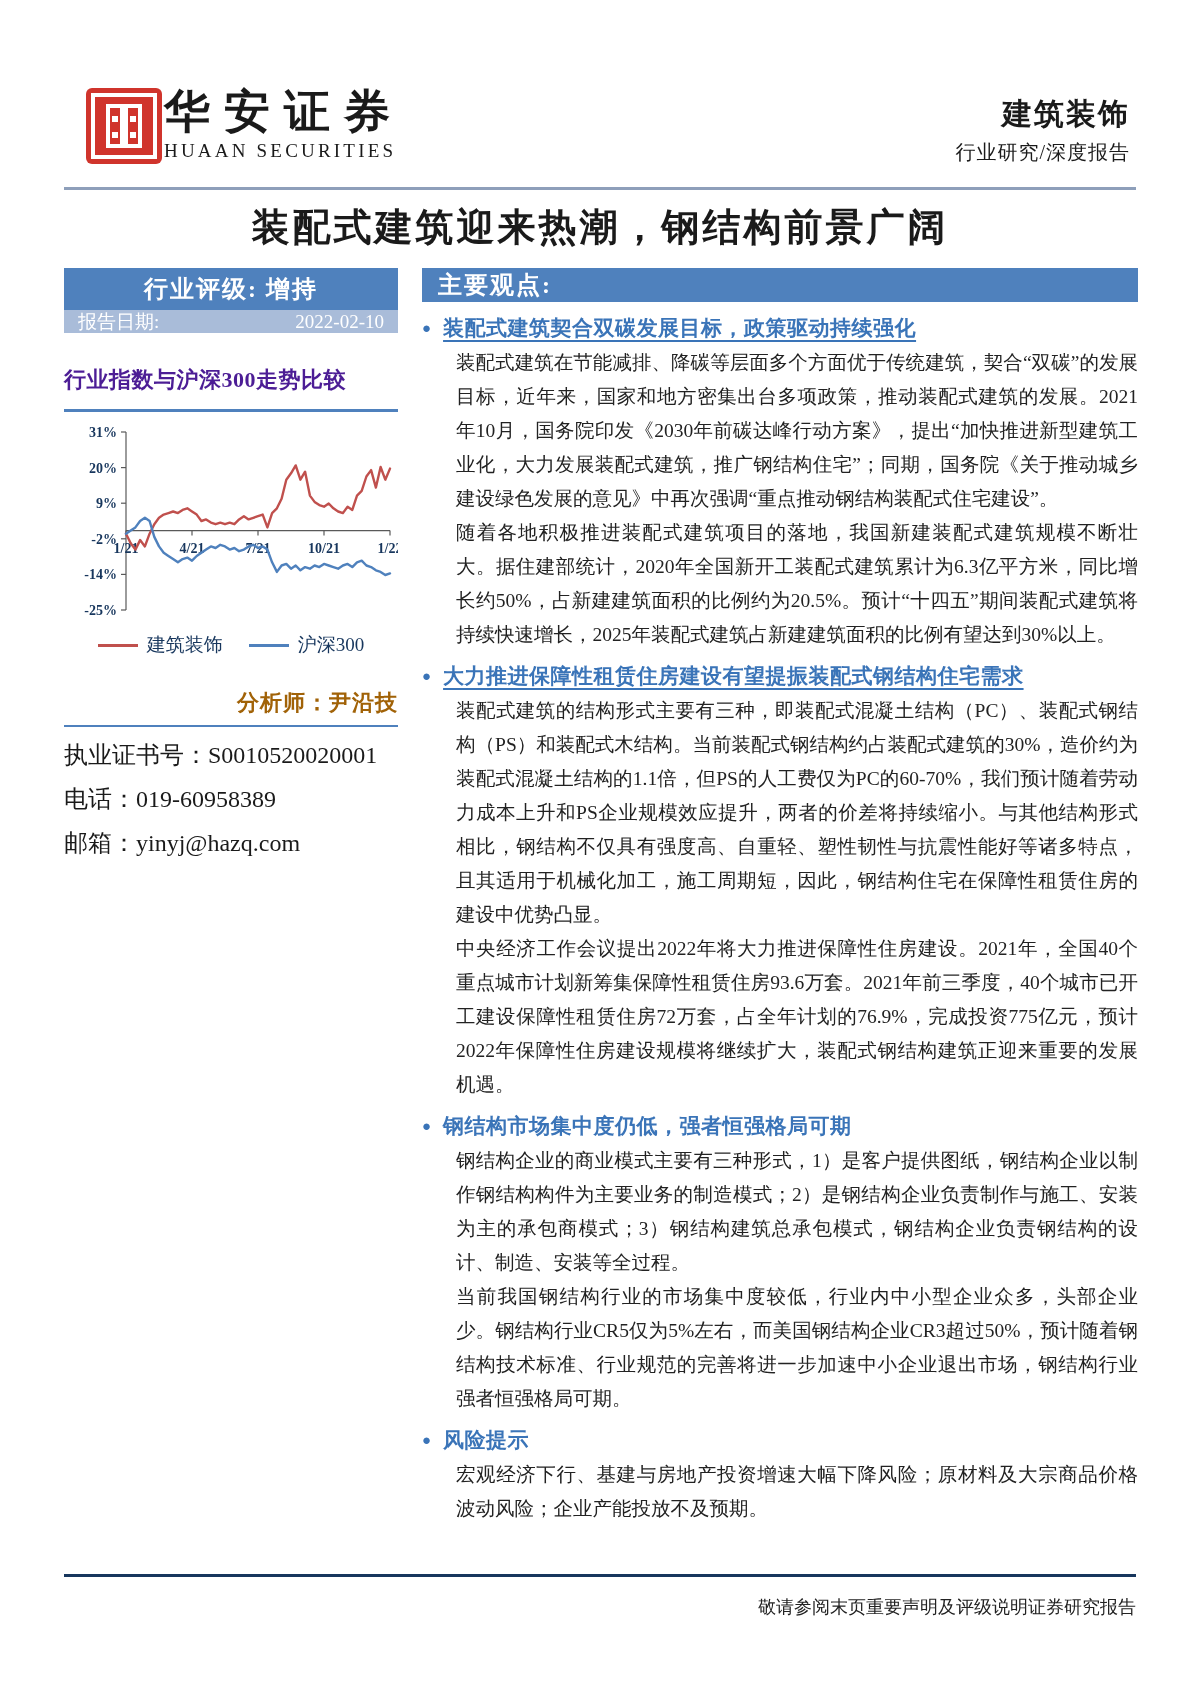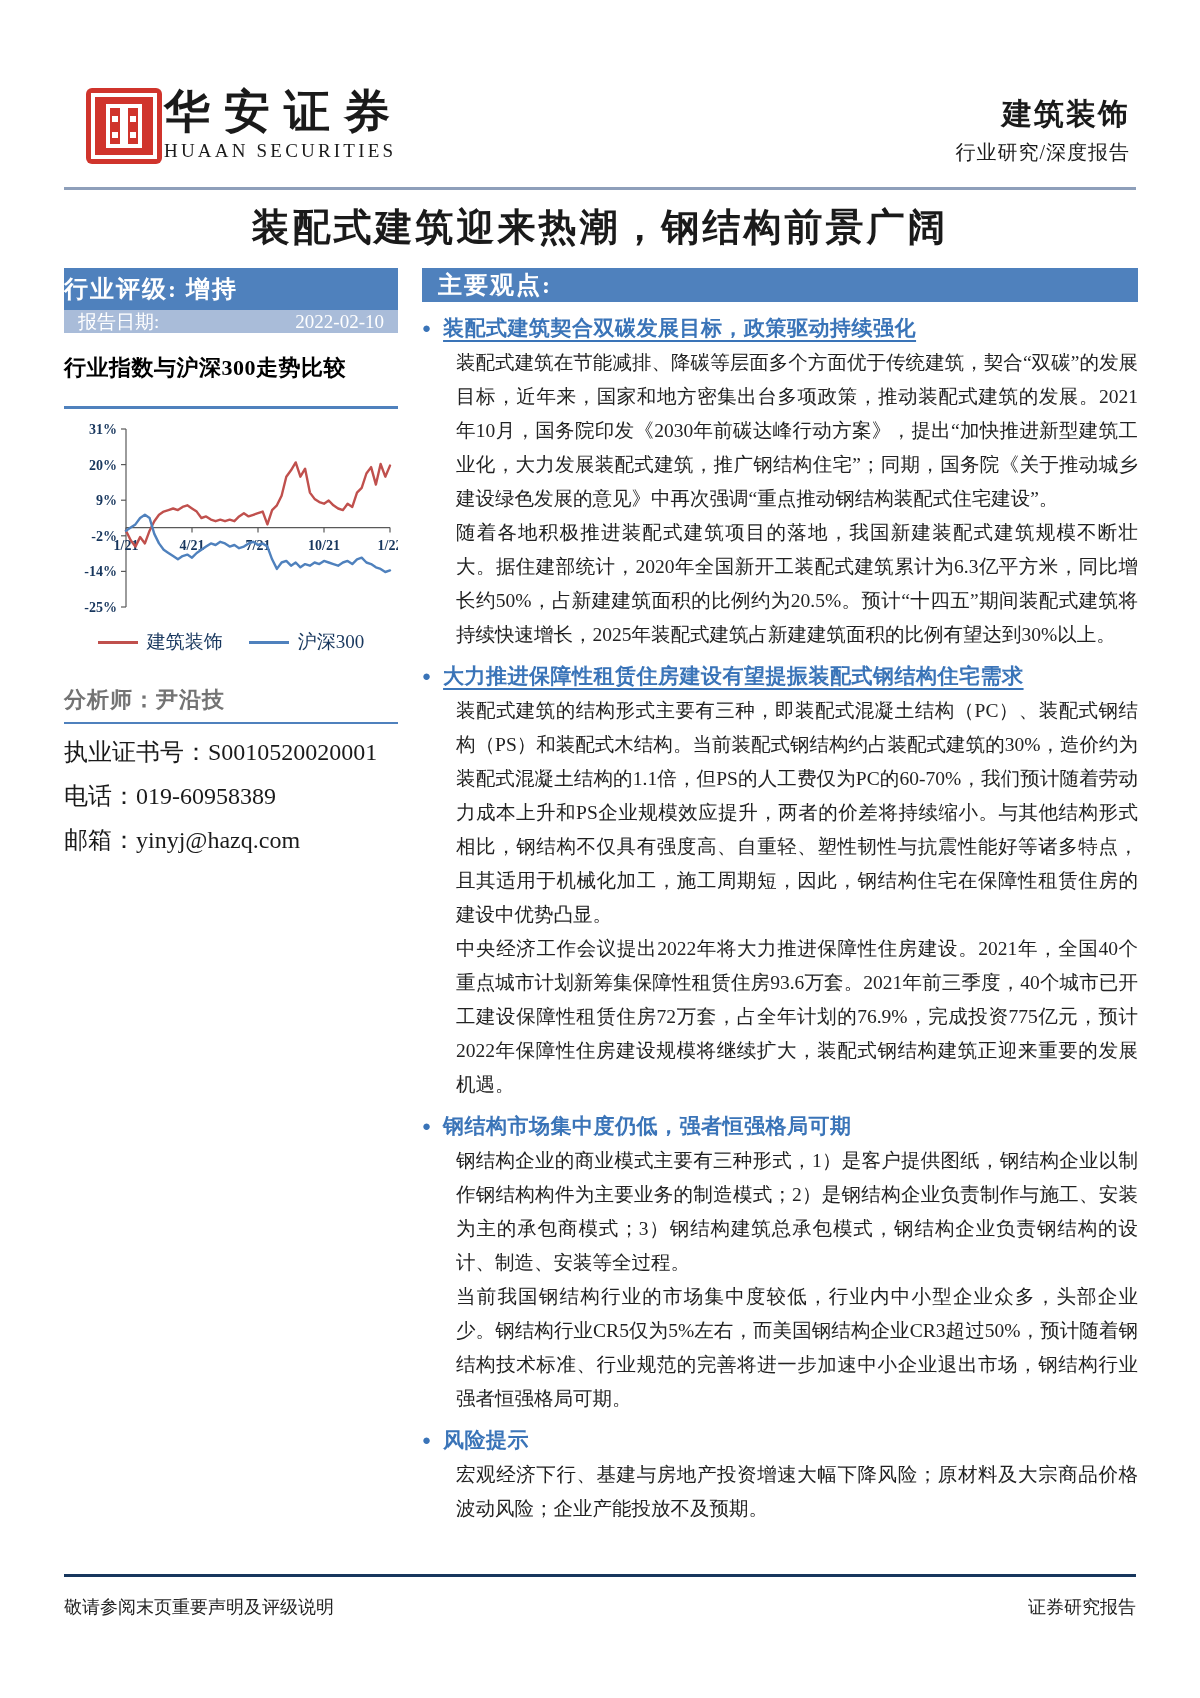--- a/index.html
+++ b/index.html
@@ -17,53 +17,53 @@
   .report-type{font-size:20px;margin-top:4px;letter-spacing:1px;}
   .top-rule{position:absolute;left:64px;right:64px;top:187px;height:3px;background:#8e9fba;}
 
   
   .doc-title{position:absolute;left:0;right:0;top:202px;text-align:center;
              font-size:38px;font-weight:bold;letter-spacing:3px;}
 
   
   .sidebar{position:absolute;left:64px;top:268px;width:334px;}
   .rating-bar{height:42px;background:#4f81bd;color:#fff;font-size:24px;font-weight:bold;
-              display:flex;align-items:center;justify-content:flex-start;letter-spacing:2px;}
+              display:flex;align-items:center;justify-content:center;letter-spacing:2px;}
   .date-bar{height:23px;background:#a9bcd9;color:#fff;font-size:19px;
             display:flex;align-items:center;justify-content:space-between;padding:0 14px;}
-  .chart-title{margin-top:20px;color:#000000;font-size:22px;font-weight:bold;
-               padding-bottom:23px;border-bottom:3px solid #4f81bd;letter-spacing:0.5px;}
+  .chart-title{margin-top:32px;color:#4c1d95;font-size:22px;font-weight:bold;
+               padding-bottom:14px;border-bottom:3px solid #4f81bd;letter-spacing:0.5px;}
   .chart-wrap{margin-top:6px;}
   #chart-svg{display:block;}
   #chart-svg text.tick{font-family:"Liberation Serif","DejaVu Serif",serif;
                font-size:14px;font-weight:bold;fill:#17365d;}
   .legend{display:flex;justify-content:center;gap:26px;margin-top:2px;}
   .legend-item{display:flex;align-items:center;gap:9px;}
   .lg-line{width:40px;height:3px;display:inline-block;}
   .lg-label{font-size:19px;color:#17365d;}
   .analyst{margin-top:30px;}
-  .analyst-title{color:#737373;font-size:22px;font-weight:bold;padding-bottom:7px;
-                 border-bottom:2.5px solid #4f81bd;letter-spacing:1px;}
+  .analyst-title{color:#a16207;font-size:22px;font-weight:bold;padding-bottom:7px;
+                 border-bottom:2.5px solid #4f81bd;letter-spacing:1px;text-align:right;}
   .analyst-row{font-size:24px;margin-top:12px;color:#1a1a1a;}
 
   
   .main{position:absolute;left:422px;top:268px;width:716px;}
   .main-bar{height:34px;background:#4f81bd;color:#fff;font-size:24px;font-weight:bold;
             display:flex;align-items:center;padding-left:16px;letter-spacing:2px;}
   .sections{margin-top:12px;}
   .sec-head{display:flex;align-items:baseline;gap:12px;margin:10px 0 4px 0;}
   .bullet{color:#3a74b8;font-size:15px;flex:none;position:relative;top:-2px;}
   .sec-head h3{margin:0;color:#3a74b8;font-size:21px;font-weight:bold;letter-spacing:0.5px;}
   .sec-head h3.u{text-decoration:underline;text-decoration-thickness:1.5px;text-underline-offset:5px;}
   .sec-body p{margin:0;padding-left:34px;font-size:19.5px;line-height:34px;
               text-align:justify;color:#222;}
 
   
   .footer{position:absolute;left:64px;right:64px;top:1574px;border-top:3px solid #17365d;
-          display:flex;justify-content:space-between;padding-top:18px;font-size:18px;color:#222;}
+          display:flex;justify-content:flex-end;padding-top:18px;font-size:18px;color:#222;}
 </style>
 </head>
 <body>
 
 <div id="page">
 
   <div class="header-left">
     <svg class="seal" viewBox="0 0 80 80">
       <rect x="2" y="2" width="76" height="76" rx="6" fill="#d0342c"></rect>
       <rect x="9" y="9" width="62" height="62" fill="none" stroke="#ffffff" stroke-width="4"></rect>

